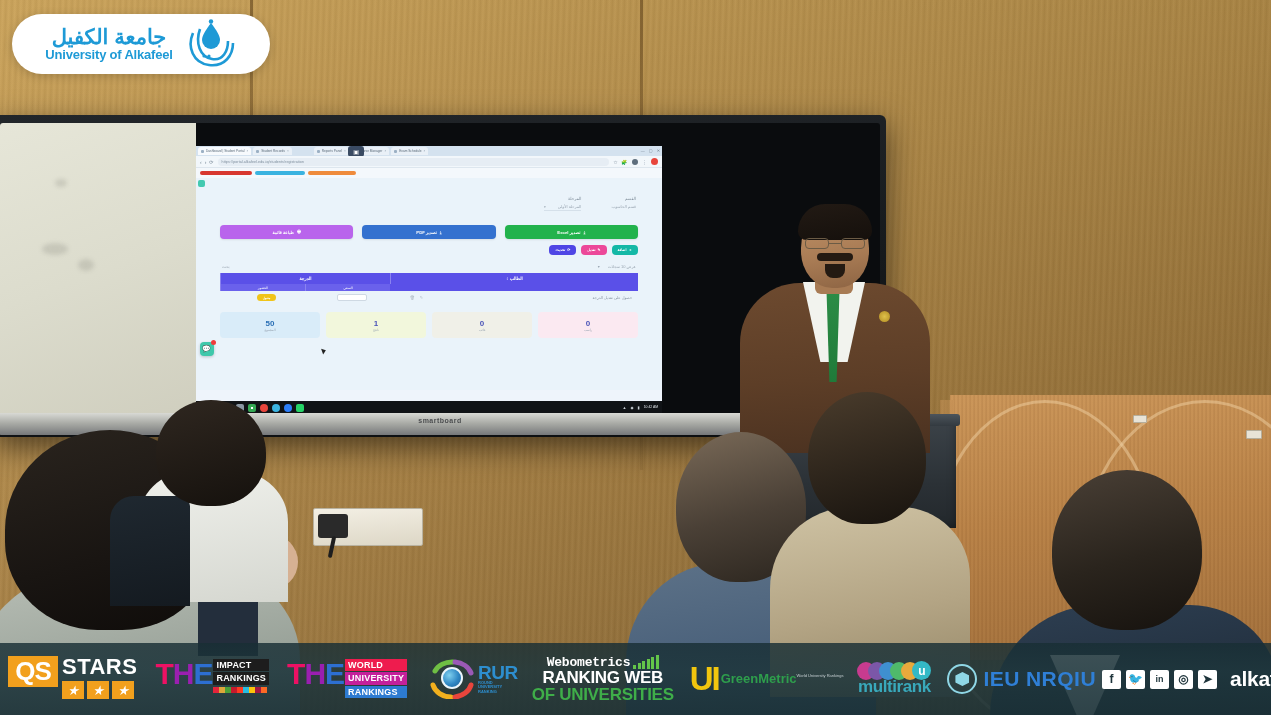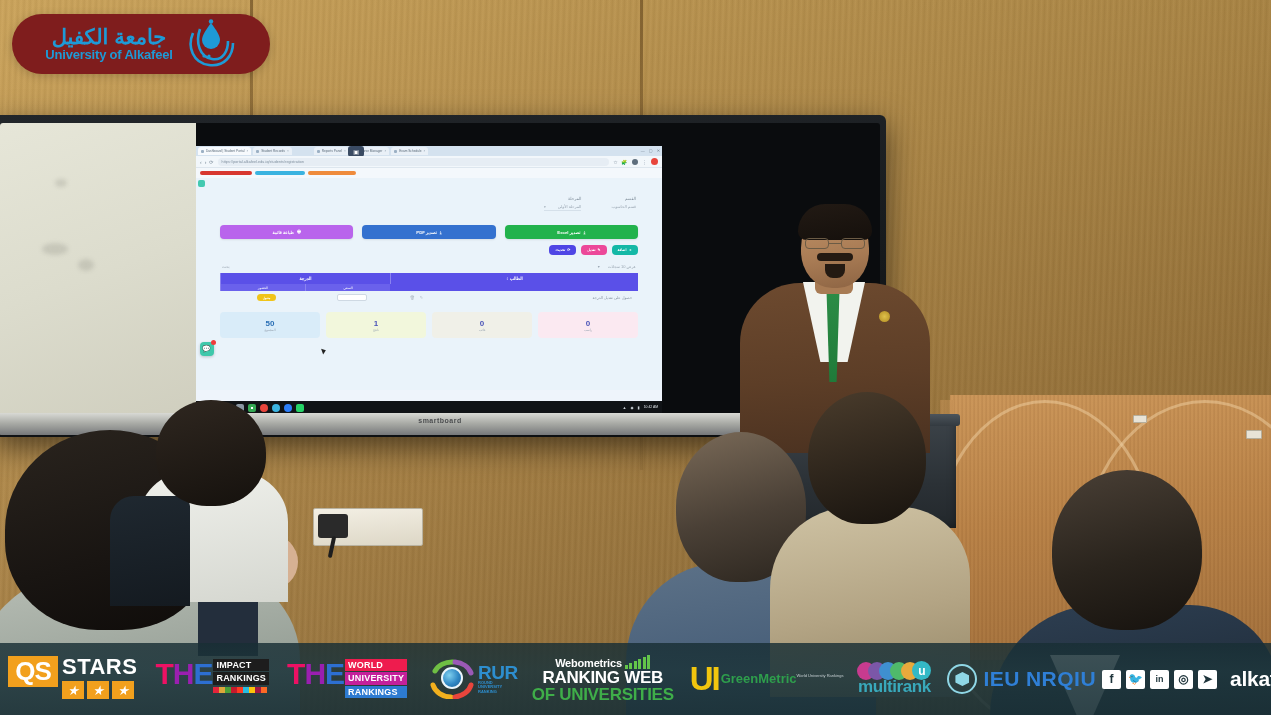--- a/index.html
+++ b/index.html
@@ -298,21 +298,21 @@
     background: radial-gradient(circle at 35% 35%, #7fd0ef 0%, #2f87c4 55%, #1d5e90 100%);
     border:2px solid #eaf5fb;
   }
   .rur-txt { display:flex; flex-direction:column; }
   .rur-main { font-size:19px; font-weight:bold; color:#2D8ECF; line-height:0.9; letter-spacing:-0.5px; }
   .rur-sub { font-size:4px; color:#2D8ECF; line-height:1.15; font-weight:bold;}
 
   
   .web-wrap { display:flex; flex-direction:column; line-height:1; }
   .web-top { display:flex; align-items:flex-end; gap:3px; }
-  .web-name { font-size:11px; font-weight:bold; color:#ffffff; letter-spacing:-0.2px;}
+  .web-name { font-size:13px; font-weight:bold; color:#ffffff; letter-spacing:-0.2px;font-family:Liberation Mono, monospace;}
   .web-bars { display:flex; align-items:flex-end; gap:1.5px; height:14px;}
   .web-bars i { width:3px; background:#63c54a; display:block;}
   .web-l1 { font-size:17px; font-weight:bold; color:#ffffff; letter-spacing:-0.3px;}
   .web-l2 { font-size:17px; font-weight:bold; color:#3FAE49; letter-spacing:-0.3px;}
 
   
   .ui-wrap { display:flex; align-items:center; gap:2px;}
   .ui-letters { font-size:33px; font-weight:bold; color:#F2C60E; line-height:0.85; letter-spacing:-2px;}
   .ui-txt { display:flex; flex-direction:row; line-height:1;}
   .ui-green { font-size:13px; font-weight:bold; color:#2E9E4C; }
@@ -346,21 +346,21 @@
   .soc {
     width:19px; height:19px; background:#ffffff; border-radius:2px;
     display:flex; align-items:center; justify-content:center;
     color:#1d333a; font-size:12px; font-weight:bold;
   }
   .handle { font-size:21px; font-weight:bold; color:#ffffff; margin-left:8px; letter-spacing:-0.3px;}
 
   
   .logo-badge {
     position:absolute; left:12px; top:14px; width:258px; height:60px;
-    background:#7f1d1d; border-radius:30px;
+    background:#ffffff; border-radius:30px;
     display:flex; align-items:center; justify-content:center; gap:12px;
     box-shadow:0 2px 10px rgba(0,0,0,0.18);
   }
   .logo-txt { display:flex; flex-direction:column; align-items:center; line-height:1.05;}
   .logo-ar { font-size:21px; color:#1E9AD6; font-weight:bold; direction:rtl;}
   .logo-en { font-size:13px; color:#1E9AD6; font-weight:bold; letter-spacing:-0.2px;}
   .logo-mark { width:52px; height:50px; position:relative; }
 </style>
 </head>
 <body>

